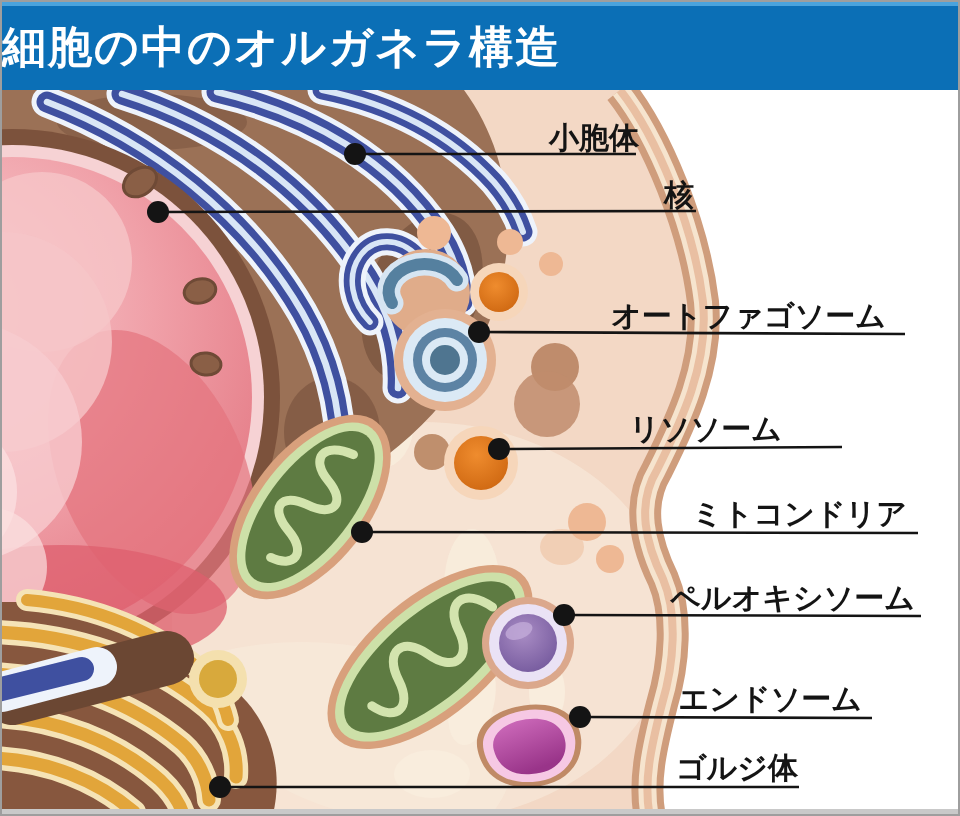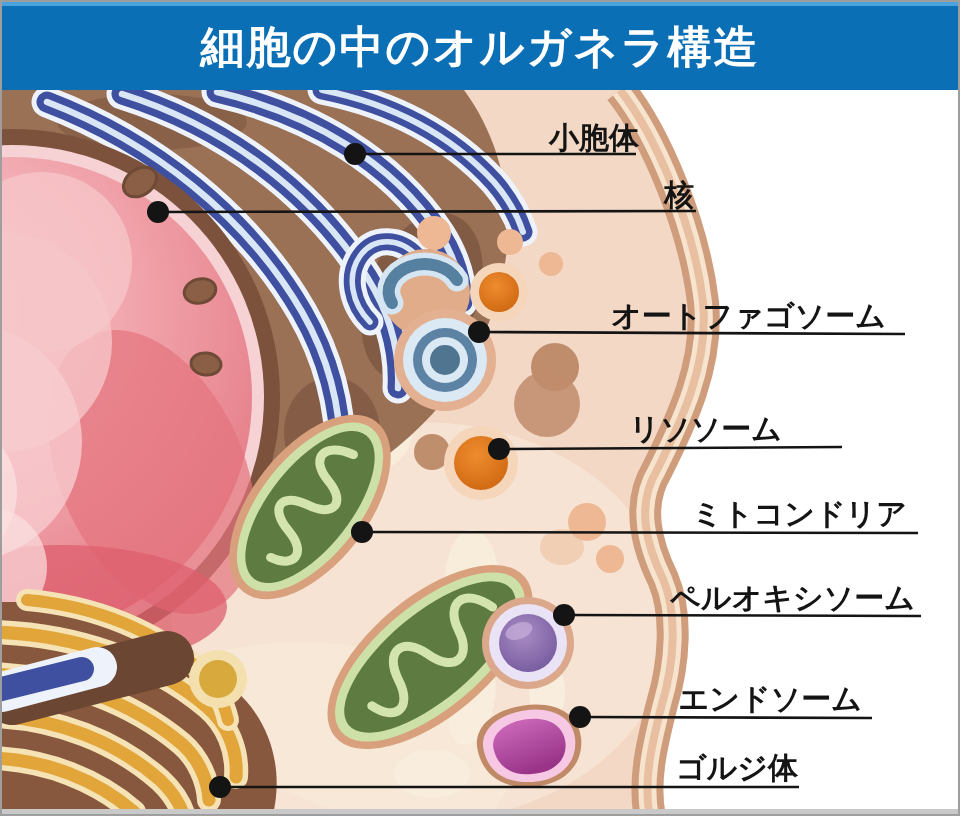--- a/index.html
+++ b/index.html
@@ -3,21 +3,21 @@
 <meta charset="utf-8">
 <style>
   html,body{margin:0;padding:0;background:#ffffff;}
   #frame{
     position:relative;width:960px;height:816px;box-sizing:border-box;
     border:2px solid #9e9e9e;overflow:hidden;background:#ffffff;
     font-family:"Liberation Sans","DejaVu Sans",sans-serif;
   }
   #hdr{
     position:absolute;top:0;left:0;width:100%;height:88px;background:#0b6fb6;z-index:3;
-    display:flex;align-items:center;justify-content:center;
+    display:flex;align-items:center;
   }
   #hdr:before{content:"";position:absolute;top:0;left:0;width:100%;height:4px;background:#4aa3dd;}
   #title{
     color:#ffffff;font-size:44px;font-weight:700;letter-spacing:2px;margin-top:2px;
     font-family:"Liberation Sans","DejaVu Sans",sans-serif;white-space:nowrap;
   }
   svg{position:absolute;top:0;left:0;z-index:1;}
   .lbl{font:700 30px "Liberation Sans","DejaVu Sans",sans-serif;fill:#141414;}
   .leader{stroke:#141414;stroke-width:2.6;fill:none;}
   .ldot{fill:#141414;}

